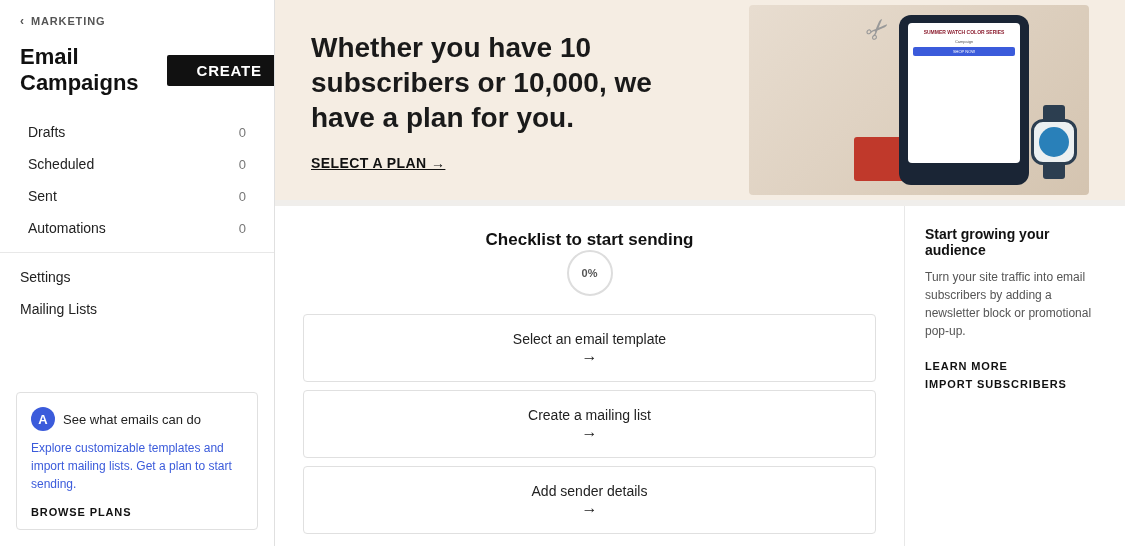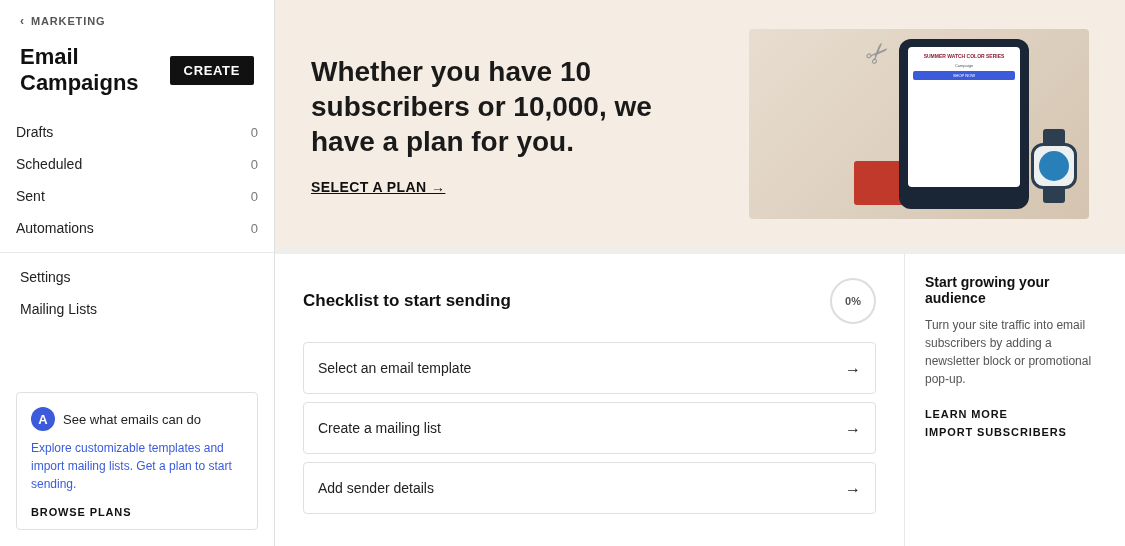--- a/index.html
+++ b/index.html
@@ -44,37 +44,37 @@
     .sidebar-title {
       font-size: 22px;
       font-weight: 700;
       color: #111;
     }
 
     .create-btn {
       background: #111;
       color: #fff;
       border: none;
-      padding: 7px 14px;
-      font-size: 13px;
+      padding: 7px 30px;
+      font-size: 15px;
       font-weight: 700;
       letter-spacing: 0.05em;
       cursor: pointer;
       border-radius: 2px;
     }
 
     .sidebar-nav {
       padding: 4px 0;
     }
 
     .sidebar-nav-item {
       display: flex;
       align-items: center;
       justify-content: space-between;
-      padding: 8px 16px;
+      padding: 8px 28px;
       cursor: pointer;
       color: #222;
       font-size: 14px;
     }
     .sidebar-nav-item .nav-count {
       color: #777;
       font-size: 13px;
     }
 
     .sidebar-nav-link {
@@ -317,20 +317,21 @@
     .checklist-section {
       flex: 1;
       padding: 24px 28px;
       border-right: 1px solid #e8e8e8;
     }
     .checklist-header {
       display: flex;
       align-items: center;
       justify-content: space-between;
       margin-bottom: 18px;
+      flex-direction: column;
     }
     .checklist-title {
       font-size: 17px;
       font-weight: 700;
       color: #111;
     }
     .progress-circle {
       width: 46px;
       height: 46px;
       border-radius: 50%;
@@ -352,20 +353,21 @@
       display: flex;
       align-items: center;
       justify-content: space-between;
       padding: 16px 14px;
       border: 1px solid #e0e0e0;
       border-radius: 4px;
       margin-bottom: 8px;
       cursor: pointer;
       background: #fff;
       transition: background 0.15s;
+      flex-direction: column;
     }
     .checklist-item-label {
       font-size: 14px;
       font-weight: 500;
       color: #222;
     }
     .checklist-arrow {
       color: #222;
       font-size: 16px;
     }

